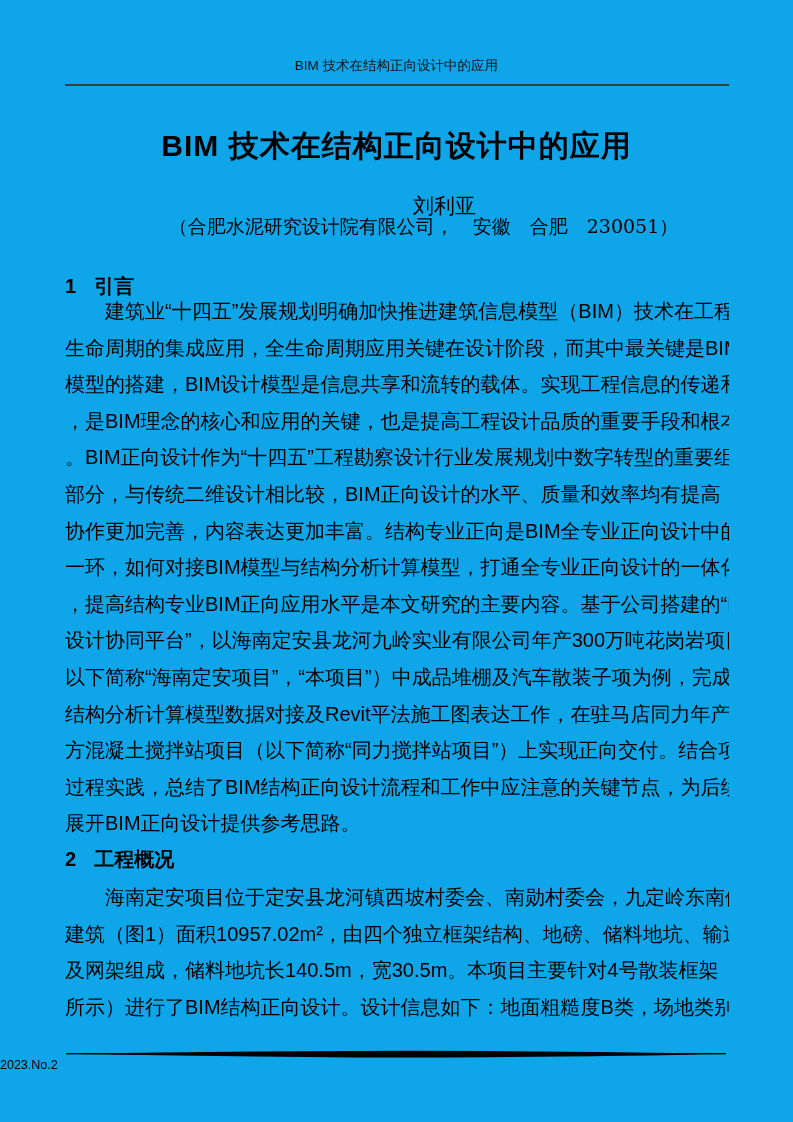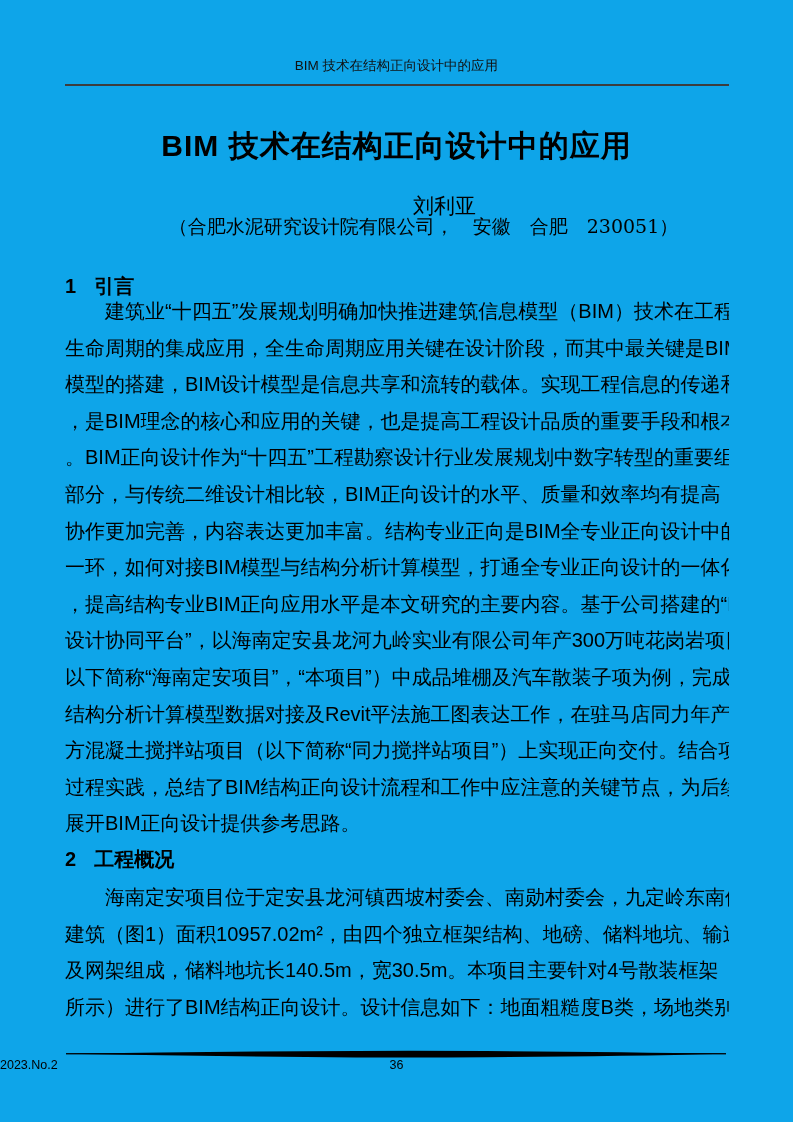--- a/index.html
+++ b/index.html
@@ -139,17 +139,16 @@
     <div class="pline">建筑（图1）面积10957.02m²，由四个独立框架结构、地磅、储料地坑、输送桁架</div>
     <div class="pline">及网架组成，储料地坑长140.5m，宽30.5m。本项目主要针对4号散装框架（箭头</div>
     <div class="pline">所示）进行了BIM结构正向设计。设计信息如下：地面粗糙度B类，场地类别为Ⅱ</div>
   </div>
 
   <svg class="footer-bar" viewBox="0 0 660 10" preserveAspectRatio="none">
     <path d="M0,4.8 Q120,2.6 240,2.2 Q330,1.4 420,2.0 Q550,2.8 660,4.8 Q550,7.6 420,8.2 Q330,9.0 240,8.0 Q120,7.0 0,4.8 Z" fill="#000000"></path>
     <rect x="0" y="4.1" width="660" height="1.3" fill="#000000"></rect>
   </svg>
 
-  <div class="footer-page">36</div>
 
   <div class="footer-issue">2023.No.2</div>
 
 </div>
 
 </body></html>

